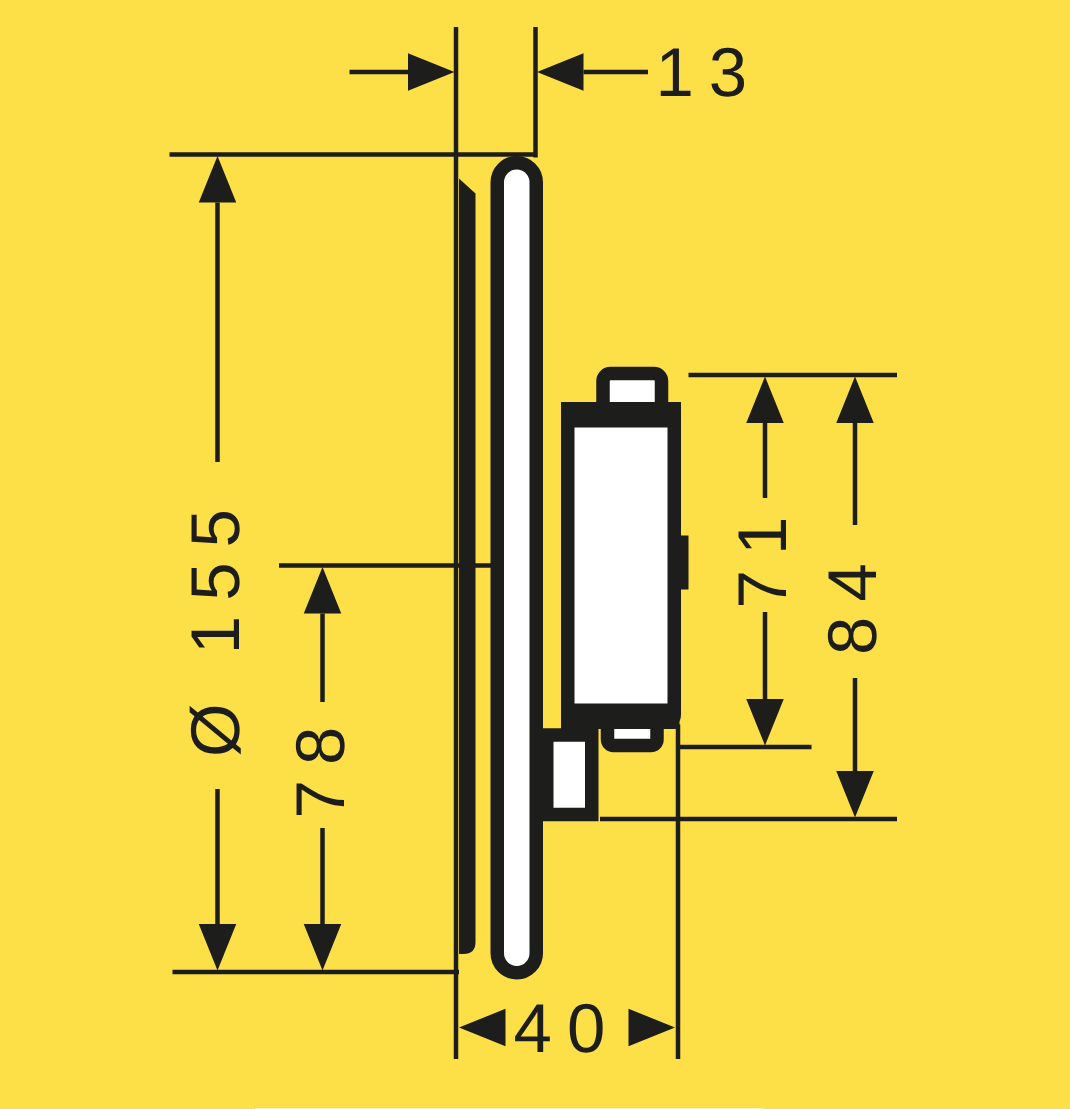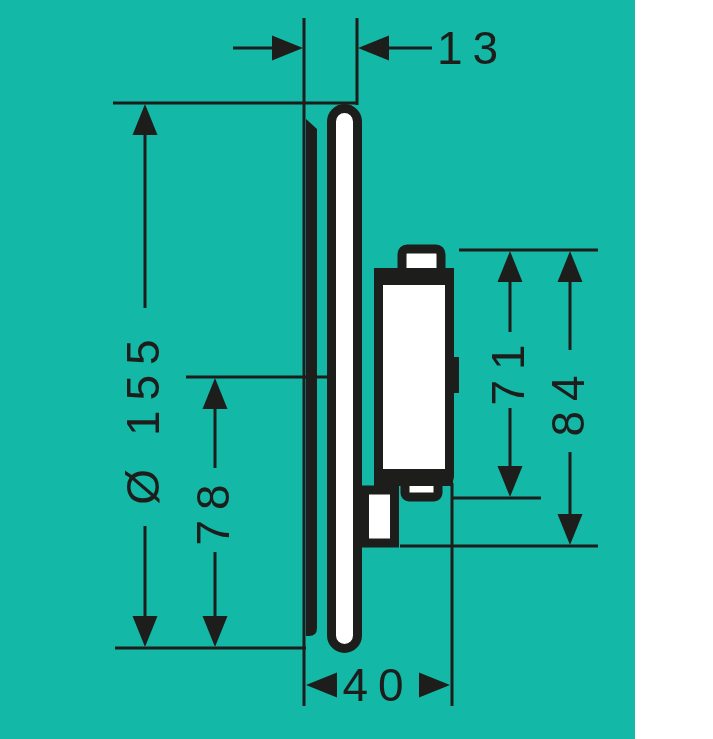--- a/index.html
+++ b/index.html
@@ -2,23 +2,23 @@
 <html><head>
 <meta charset="utf-8">
 <style>
   html, body {
     margin: 0;
     padding: 0;
     background: #ffffff;
   }
   .canvas {
     position: relative;
-    width: 635px;
+    width: 713px;
     height: 739px;
-    background: #14b8a6;
+    background: #fde047;
     overflow: hidden;
     font-family: "Liberation Sans", sans-serif;
   }
   svg text {
     font-family: "Liberation Sans", "DejaVu Sans", sans-serif;
     font-size: 46px;
     font-weight: 400;
     fill: #1d1d1b;
     letter-spacing: 10px;
   }

